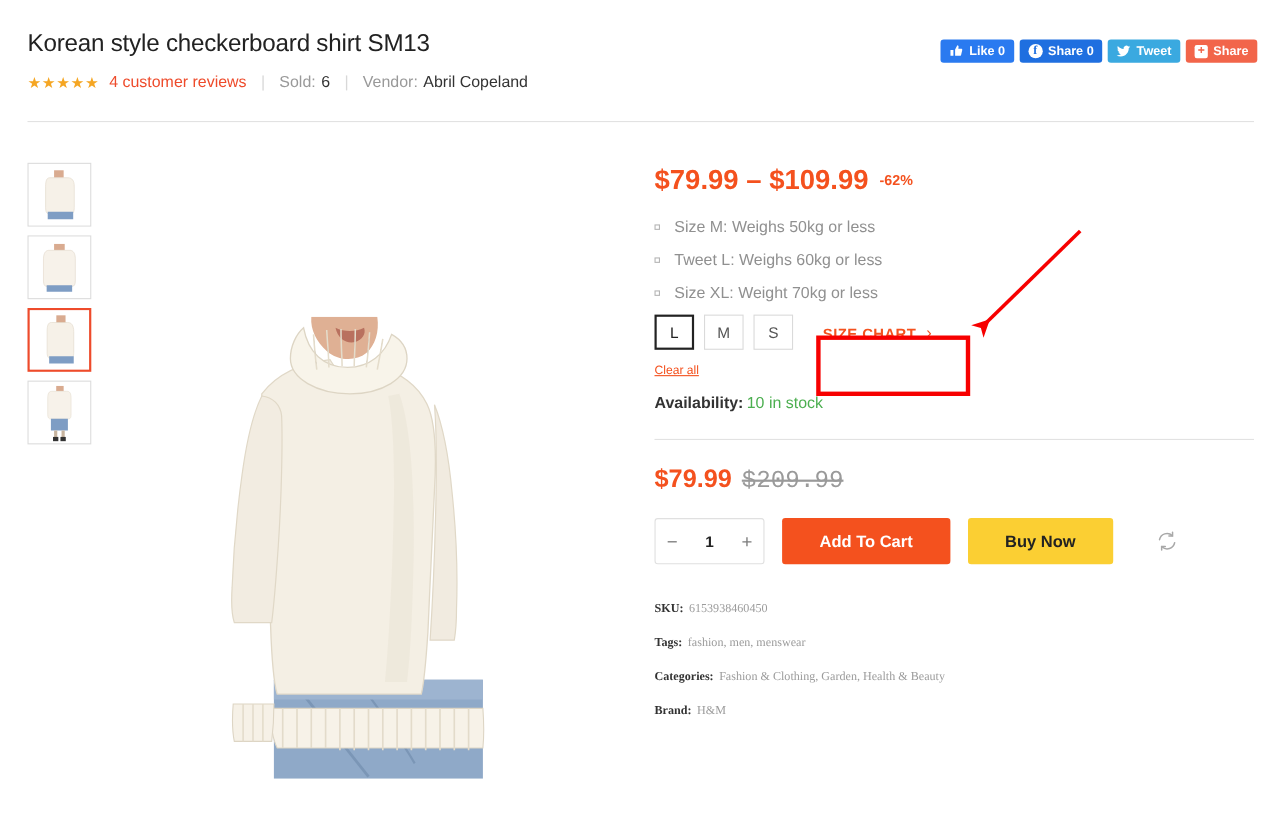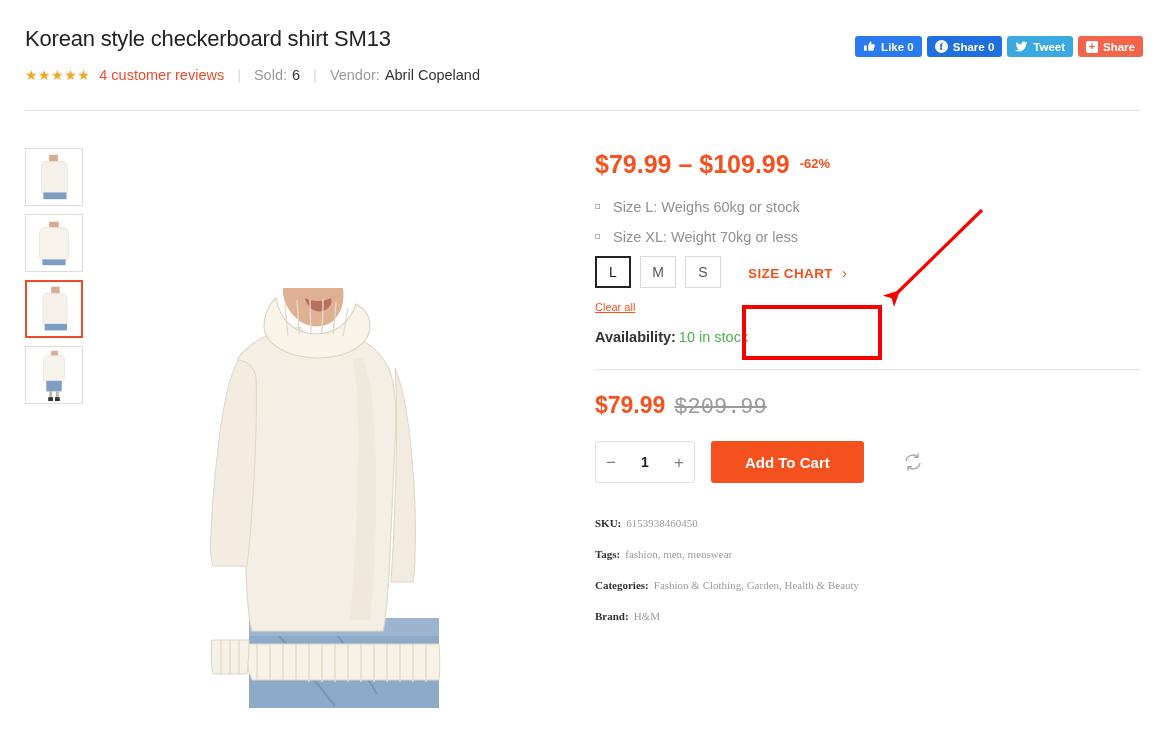--- a/index.html
+++ b/index.html
@@ -301,21 +301,25 @@
   <div class="summary">
 
     <div class="price-range">
       <span>$79.99 – $109.99</span>
       <span class="discount-badge">-62%</span>
     </div>
 
     <ul class="feature-list">
       <li>
         <span class="sq"></span>
-        <span>Size L: Weighs 60kg or stock</span>
+        <span>Size M: Weighs 50kg or less</span>
+      </li>
+      <li>
+        <span class="sq"></span>
+        <span>Tweet L: Weighs 60kg or less</span>
       </li>
       <li>
         <span class="sq"></span>
         <span>Size XL: Weight 70kg or less</span>
       </li>
     </ul>
 
 
     <div class="swatch-row">
       <div class="swatch selected">
@@ -346,20 +350,21 @@
       <span class="old-price">$209.99</span>
     </div>
 
     <div class="cart-row">
       <div class="qty">
         <button class="qty-btn">−</button>
         <input class="qty-val" value="1" style="">
         <button class="qty-btn">+</button>
       </div>
       <button class="btn-cart">Add To Cart</button>
+      <button class="btn-buy">Buy Now</button>
       <span class="compare-icon">
         <svg width="22" height="22" viewBox="0 0 24 24" fill="none" stroke="#a8a8a8" stroke-width="1.5" stroke-linecap="round">
           <path d="M4.5 10.5a7.5 7.5 0 0 1 12.6-4"></path>
           <path d="M19.5 13.5a7.5 7.5 0 0 1-12.6 4"></path>
           <path d="M17.4 3.2v3.6h-3.6"></path>
           <path d="M6.6 20.8v-3.6h3.6"></path>
         </svg>
       </span>
     </div>
 

